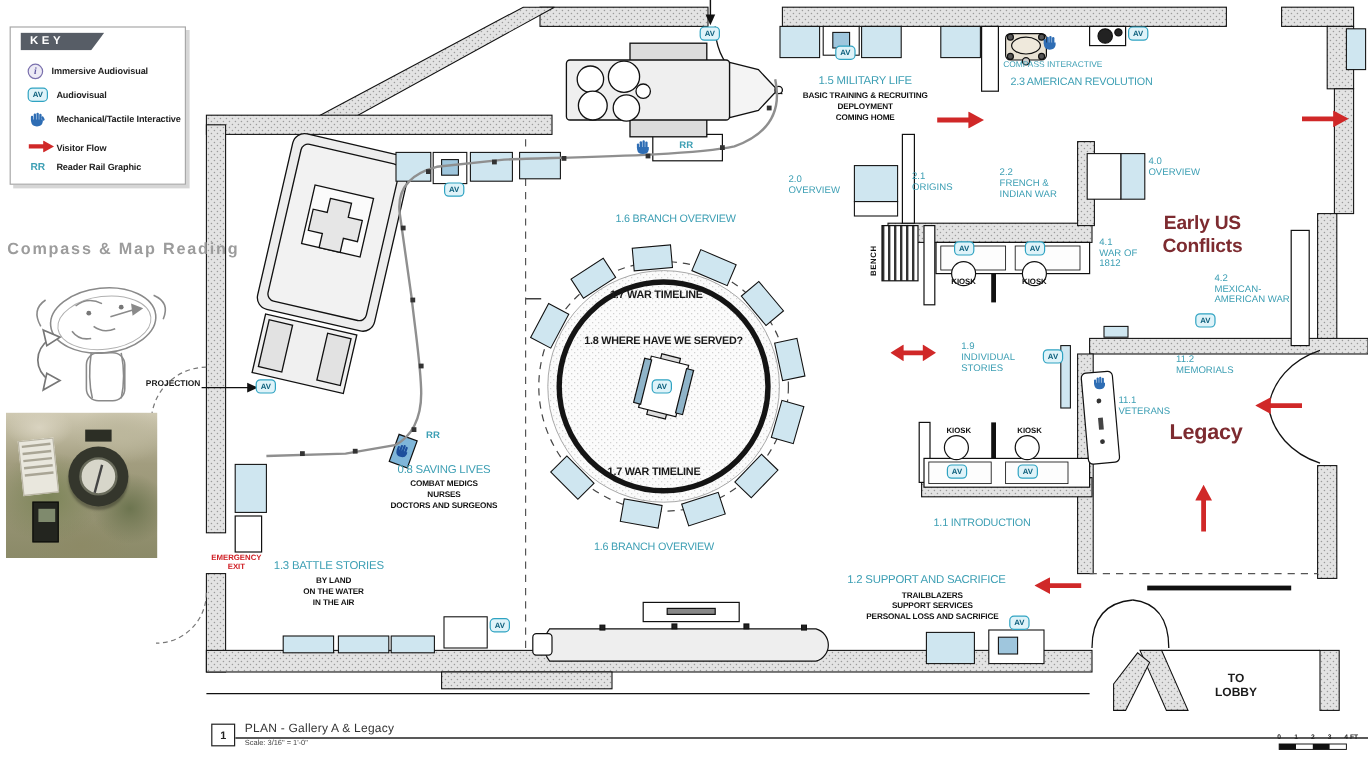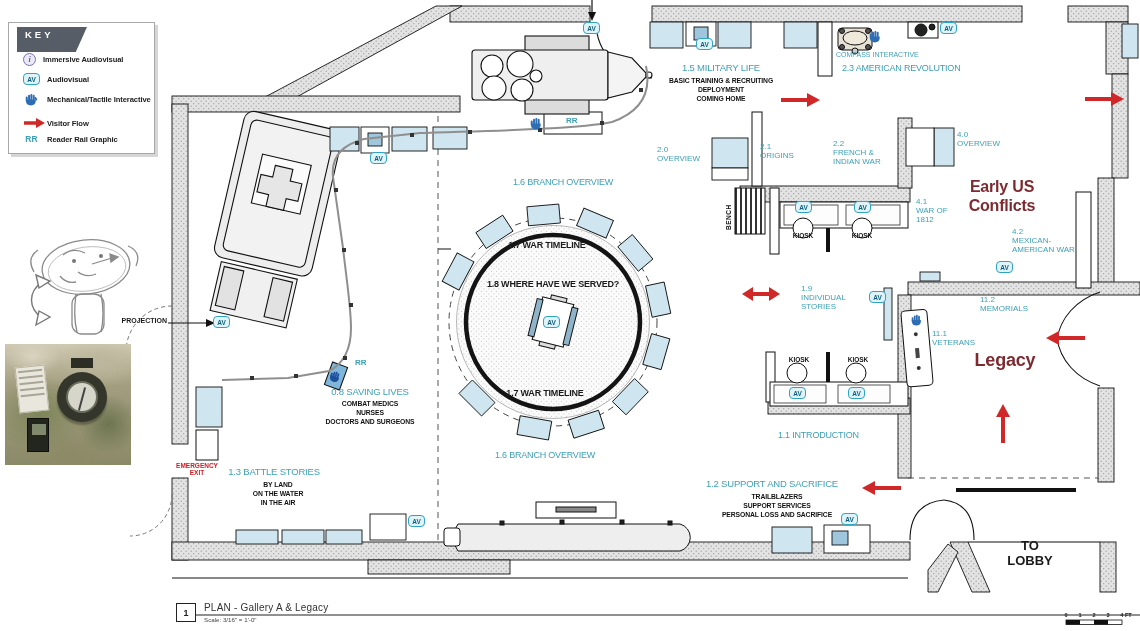--- a/index.html
+++ b/index.html
@@ -20,21 +20,21 @@
 .zone.big{font-size:18px}
 .red{color:#d02026;font-weight:bold;font-size:6.5px;line-height:1.15}
 .av{position:absolute;width:17px;height:12px;border:1.5px solid #2fa3c2;border-radius:4px;background:#dff3f9;color:#0d5f7c;font-size:6.5px;font-weight:bold;display:flex;align-items:center;justify-content:center;letter-spacing:0}
 .hand{position:absolute;width:13px;height:13px}
 .flow{position:absolute;line-height:0}
 .kiosk{position:absolute;transform:translateX(-50%);font-size:6.5px;font-weight:bold;color:#111}
 .rrlbl{position:absolute;color:#3d9fb4;font-weight:bold;font-size:8px}
 .bench{position:absolute;font-size:6.5px;font-weight:bold;color:#111;transform:rotate(-90deg);transform-origin:left top;letter-spacing:.5px}
 
 .keybox{position:absolute;left:8px;top:22px;width:147px;height:132px;background:#fff;border:1px solid #a8a8a8;box-shadow:3px 3px 0 #d6d6d6}
-.keyhdr{position:absolute;left:8px;top:4px;width:70px;height:25px;background:#575d66;color:#fff;font-size:9.5px;font-weight:bold;letter-spacing:3px;padding:2px 0 0 8px;clip-path:polygon(0 0,100% 0,84% 100%,0 100%)}
+.keyhdr{position:absolute;left:8px;top:4px;width:70px;height:15px;background:#575d66;color:#fff;font-size:9.5px;font-weight:bold;letter-spacing:3px;padding:2px 0 0 8px;clip-path:polygon(0 0,100% 0,84% 100%,0 100%)}
 .keyrow{position:absolute;left:14px;display:flex;align-items:center;gap:7px}
 .keylabel{font-size:7.6px;font-weight:bold;color:#222;letter-spacing:-.1px}
 .imm{width:13px;height:13px;border:1.6px solid #7a70ad;border-radius:50%;background:#eceaf5;color:#5d54a0;font-size:8px;font-weight:bold;font-family:"Liberation Serif",serif;display:flex;align-items:center;justify-content:center;font-style:italic}
 .avkey{position:static;width:17px;height:12px;border:1.5px solid #2fa3c2;border-radius:4px;background:#dff3f9;color:#0d5f7c;font-size:6.5px;font-weight:bold;display:flex;align-items:center;justify-content:center}
 .rrkey{color:#3d9fb4;font-weight:bold;font-size:8.5px}
 
 .sketchtitle{position:absolute;left:6px;top:200px;font-size:13.5px;font-weight:bold;color:#9c9c9c;letter-spacing:1.5px;white-space:nowrap}
 .photo{position:absolute;left:5px;top:344px;width:126px;height:121px;background:
  radial-gradient(40px 26px at 22% 10%,#d9d3c0 0%,rgba(217,211,192,0) 70%),
  radial-gradient(55px 35px at 75% 15%,#bcb79c 0%,rgba(188,183,156,0) 70%),
@@ -357,20 +357,21 @@
             <polygon points="13,0 22,5 13,10" fill="#d02828"></polygon>
           </svg></span>
     <span class="keylabel">Visitor Flow</span>
   </div>
   <div class="keyrow" style="top:111px">
     <span class="rrkey" style="width:17px;text-align:center">RR</span>
     <span class="keylabel">Reader Rail Graphic</span>
   </div>
 </div>
 
+<div class="sketchtitle">Compass &amp; Map Reading</div>
 
 <svg class="arch" style="left:8px;top:220px" width="155" height="118" viewBox="0 0 155 118">
 <g stroke="#8a8a8a" stroke-width="1.3" fill="none">
 <ellipse cx="78" cy="47" rx="44" ry="27" transform="rotate(-6 78 47)"></ellipse>
 <ellipse cx="79" cy="49" rx="39" ry="22" transform="rotate(-7 79 49)" stroke="#b0b0b0" stroke-width=".8"></ellipse>
 <path d="M30,30 q-12,8 -4,22"></path>
         <path d="M120,26 q14,6 8,20"></path>
 <path d="M55,35 q10,-8 22,-2"></path>
         <path d="M70,52 q8,6 18,2"></path>
         <path d="M52,56 q6,8 16,6"></path>
@@ -456,21 +457,21 @@
 <div class="lbl sub c" style="left:278px;top:480px">BY LAND
 ON THE WATER
 IN THE AIR</div>
 <div class="lbl teal t10 c" style="left:772px;top:478px">1.2 SUPPORT AND SACRIFICE</div>
 <div class="lbl sub c" style="left:777px;top:492px">TRAILBLAZERS
 SUPPORT SERVICES
 PERSONAL LOSS AND SACRIFICE</div>
 
 <div class="lbl red c" style="left:197px;top:462px">EMERGENCY
 EXIT</div>
-<div class="lbl blk c" style="left:1030px;top:538px;font-size:13px">TO
+<div class="lbl blk c" style="left:1030px;top:560px;font-size:10px">TO
 LOBBY</div>
 <div class="bench" style="left:725px;top:230px">BENCH</div>
 <div class="kiosk" style="left:803px;top:232px">KIOSK</div>
 <div class="kiosk" style="left:862px;top:232px">KIOSK</div>
 <div class="kiosk" style="left:799px;top:356px">KIOSK</div>
 <div class="kiosk" style="left:858px;top:356px">KIOSK</div>
 <div class="rrlbl" style="left:566px;top:116px">RR</div>
 <div class="rrlbl" style="left:355px;top:358px">RR</div>
 
 <div class="av" style="left:583px;top:22px">AV</div>

